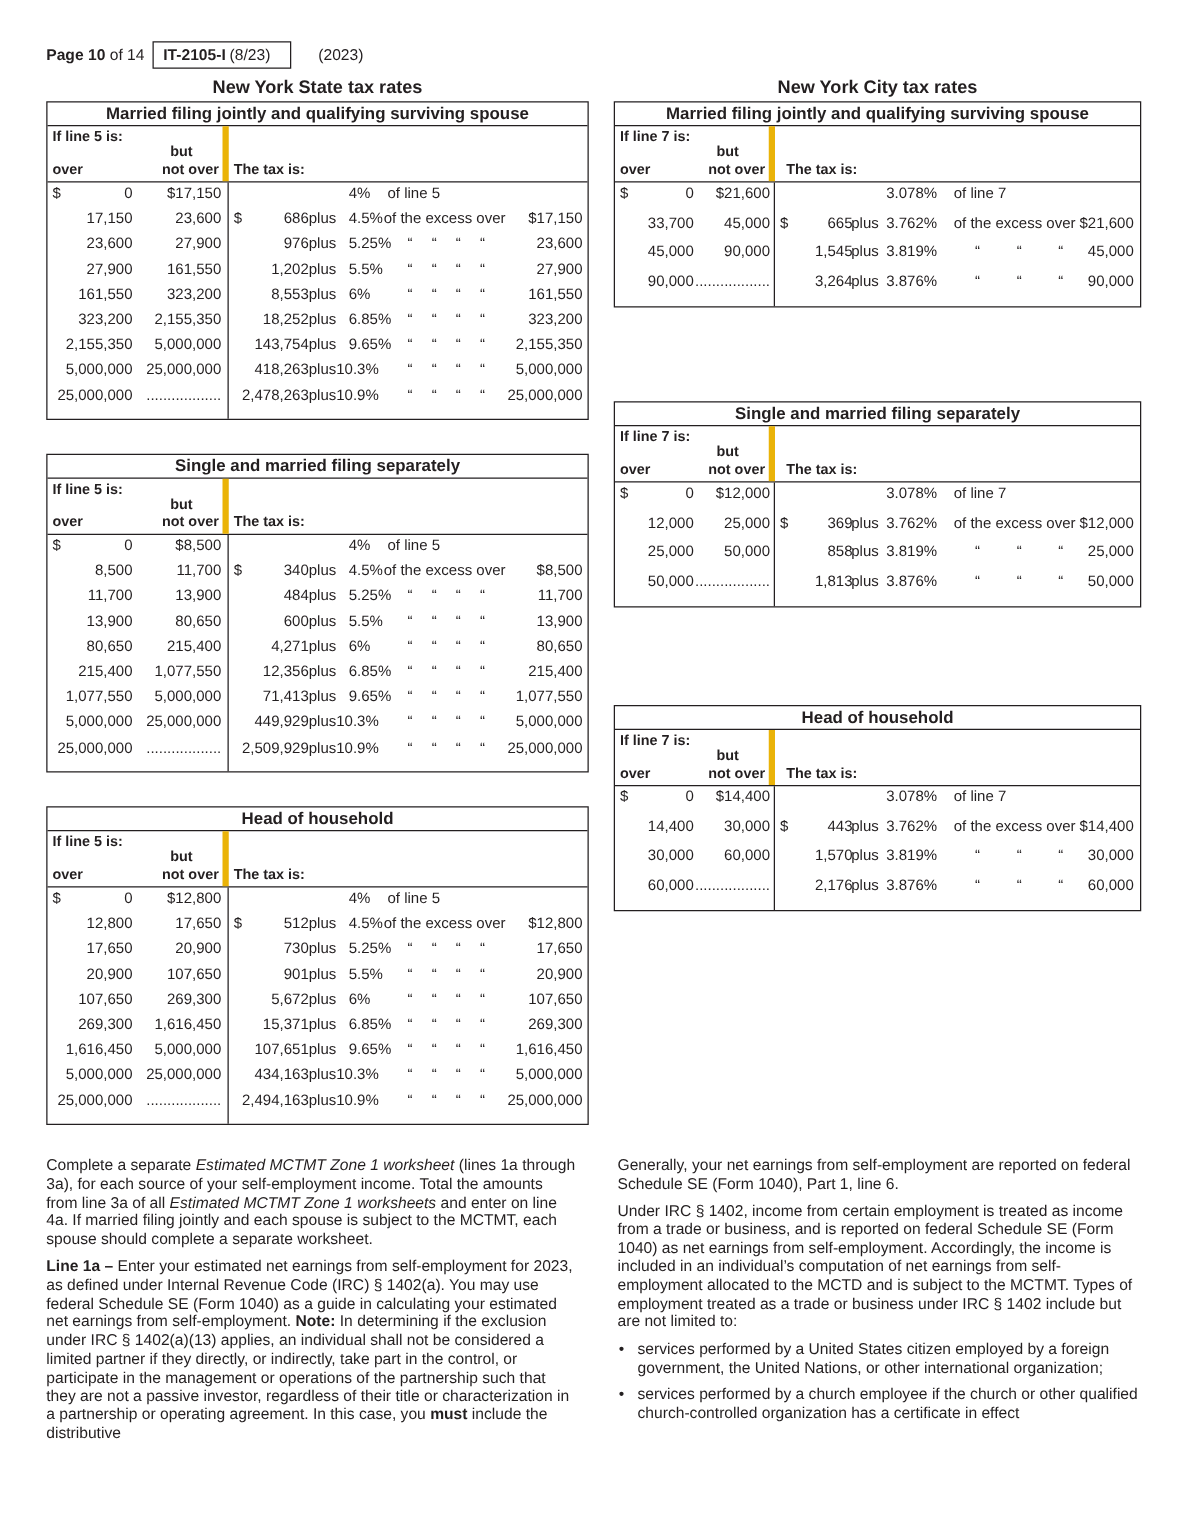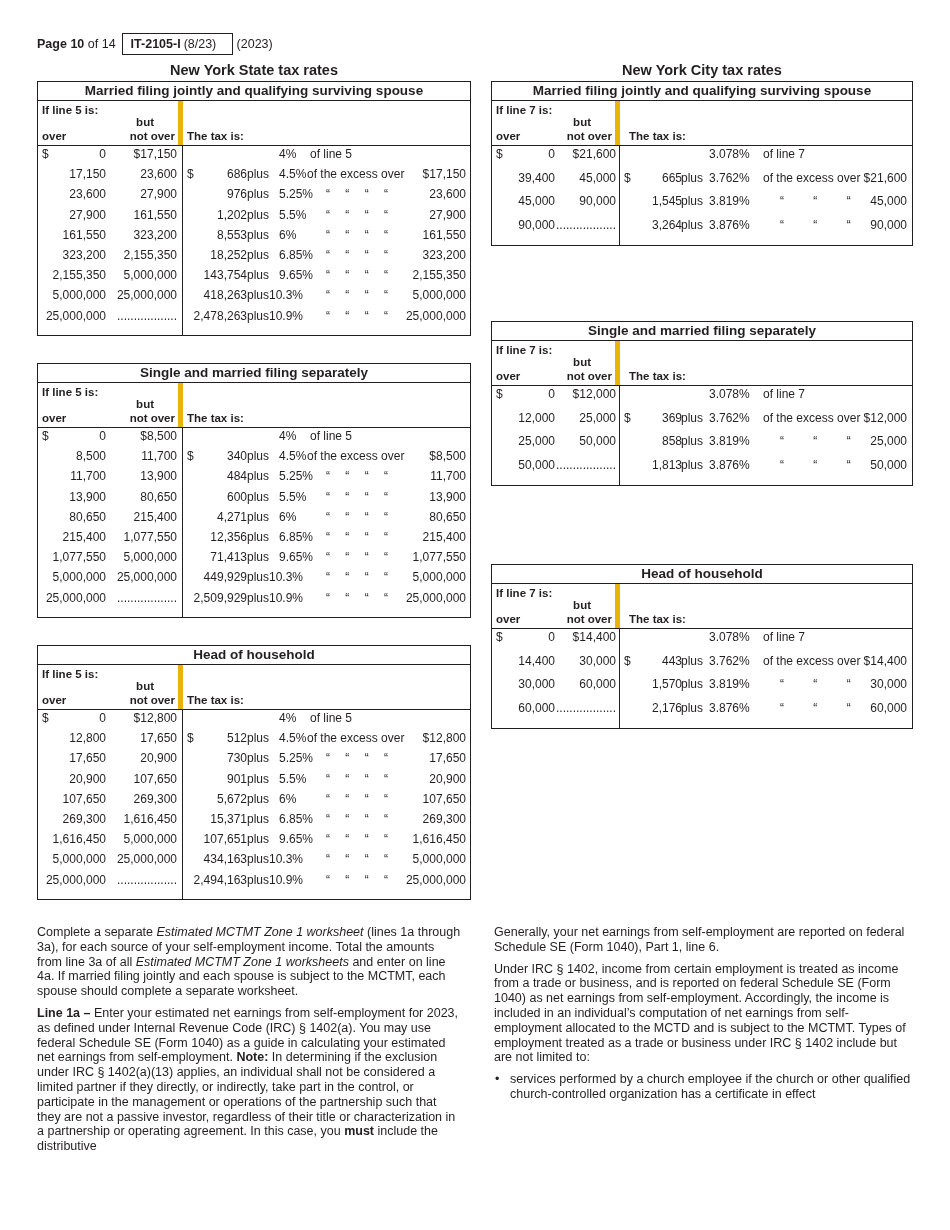--- a/index.html
+++ b/index.html
@@ -3,21 +3,21 @@
 <meta charset="utf-8">
 <style>
   * { box-sizing: border-box; margin: 0; padding: 0; }
   html, body { width: 950px; height: 1230px; background: #ffffff; }
   body { position: relative; font-family: "Liberation Sans", sans-serif; color: #231f20; overflow: hidden; }
 
   .page-header { position: absolute; left: 37px; top: 33px; height: 22px; display: flex; align-items: center; font-size: 12.5px; }
   .page-header .b { font-weight: bold; }
   .form-box { border: 1.5px solid #231f20; height: 22px; padding: 0 8px; margin-left: 6px; display: flex; align-items: center; width: 111px; }
   .form-box .b { margin-right: 3px; }
-  .year { margin-left: 4px; }
+  .year { margin-left: 22px; }
 
   .section-title { position: absolute; font-weight: bold; font-size: 14.5px; text-align: center; }
 
   .tax-table { position: absolute; border: 1px solid #231f20; font-size: 12px; }
   .tt-title { height: 19px; border-bottom: 1px solid #231f20; font-weight: bold; font-size: 13.5px; text-align: center; line-height: 18px; }
   .tt-head { height: 45px; border-bottom: 1px solid #231f20; display: flex; font-weight: bold; font-size: 11.5px; }
   .tt-head .left { position: relative; border-right: 5px solid #eab308; }
   .tt-head .left .ifline { position: absolute; left: 4px; top: 3px; }
   .tt-head .left .but { position: absolute; right: 24px; top: 15px; }
   .tt-head .left .over { position: absolute; left: 4px; bottom: 3px; }
@@ -434,21 +434,21 @@
       </div>
     </div>
     <div class="tt-body">
       <div class="left" style="width:128px">
         <div class="row" style="height:23.5px;">
           <span style="left:4px;">$</span>
           <span class="r" style="right:64px;">0</span>
           <span class="r" style="right:3px;">$21,600</span>
         </div>
         <div class="row" style="height:23.5px;">
-          <span class="r" style="right:64px;">39,400</span>
+          <span class="r" style="right:64px;">33,700</span>
           <span class="r" style="right:3px;">45,000</span>
         </div>
         <div class="row" style="height:23.5px;">
           <span class="r" style="right:64px;">45,000</span>
           <span class="r" style="right:3px;">90,000</span>
         </div>
         <div class="row" style="height:23.5px;">
           <span class="r" style="right:64px;">90,000</span>
           <span class="r" style="right:3px;">..................</span>
         </div>
@@ -628,15 +628,16 @@
   </p>
   <p>
     <b>Line 1a –</b><span> Enter your estimated net earnings from self-employment for 2023, as defined under Internal Revenue Code (IRC) § 1402(a). You may use federal Schedule SE (Form 1040) as a guide in calculating your estimated net earnings from self-employment. </span><b>Note:</b><span> In determining if the exclusion under IRC § 1402(a)(13) applies, an individual shall not be considered a limited partner if they directly, or indirectly, take part in the control, or participate in the management or operations of the partnership such that they are not a passive investor, regardless of their title or characterization in a partnership or operating agreement. In this case, you </span><b>must</b><span> include the distributive</span>
   </p>
 </div>
 
 <div class="instructions" style="left:494px; top:925px; width:420px;">
   <p>Generally, your net earnings from self-employment are reported on federal Schedule SE (Form 1040), Part 1, line 6.</p>
   <p>Under IRC § 1402, income from certain employment is treated as income from a trade or business, and is reported on federal Schedule SE (Form 1040) as net earnings from self-employment. Accordingly, the income is included in an individual’s computation of net earnings from self-employment allocated to the MCTD and is subject to the MCTMT. Types of employment treated as a trade or business under IRC § 1402 include but are not limited to:</p>
   <ul>
+    <li>services performed by a United States citizen employed by a foreign government, the United Nations, or other international organization;</li>
     <li>services performed by a church employee if the church or other qualified church-controlled organization has a certificate in effect</li>
   </ul>
 </div>
 
 </body></html>

